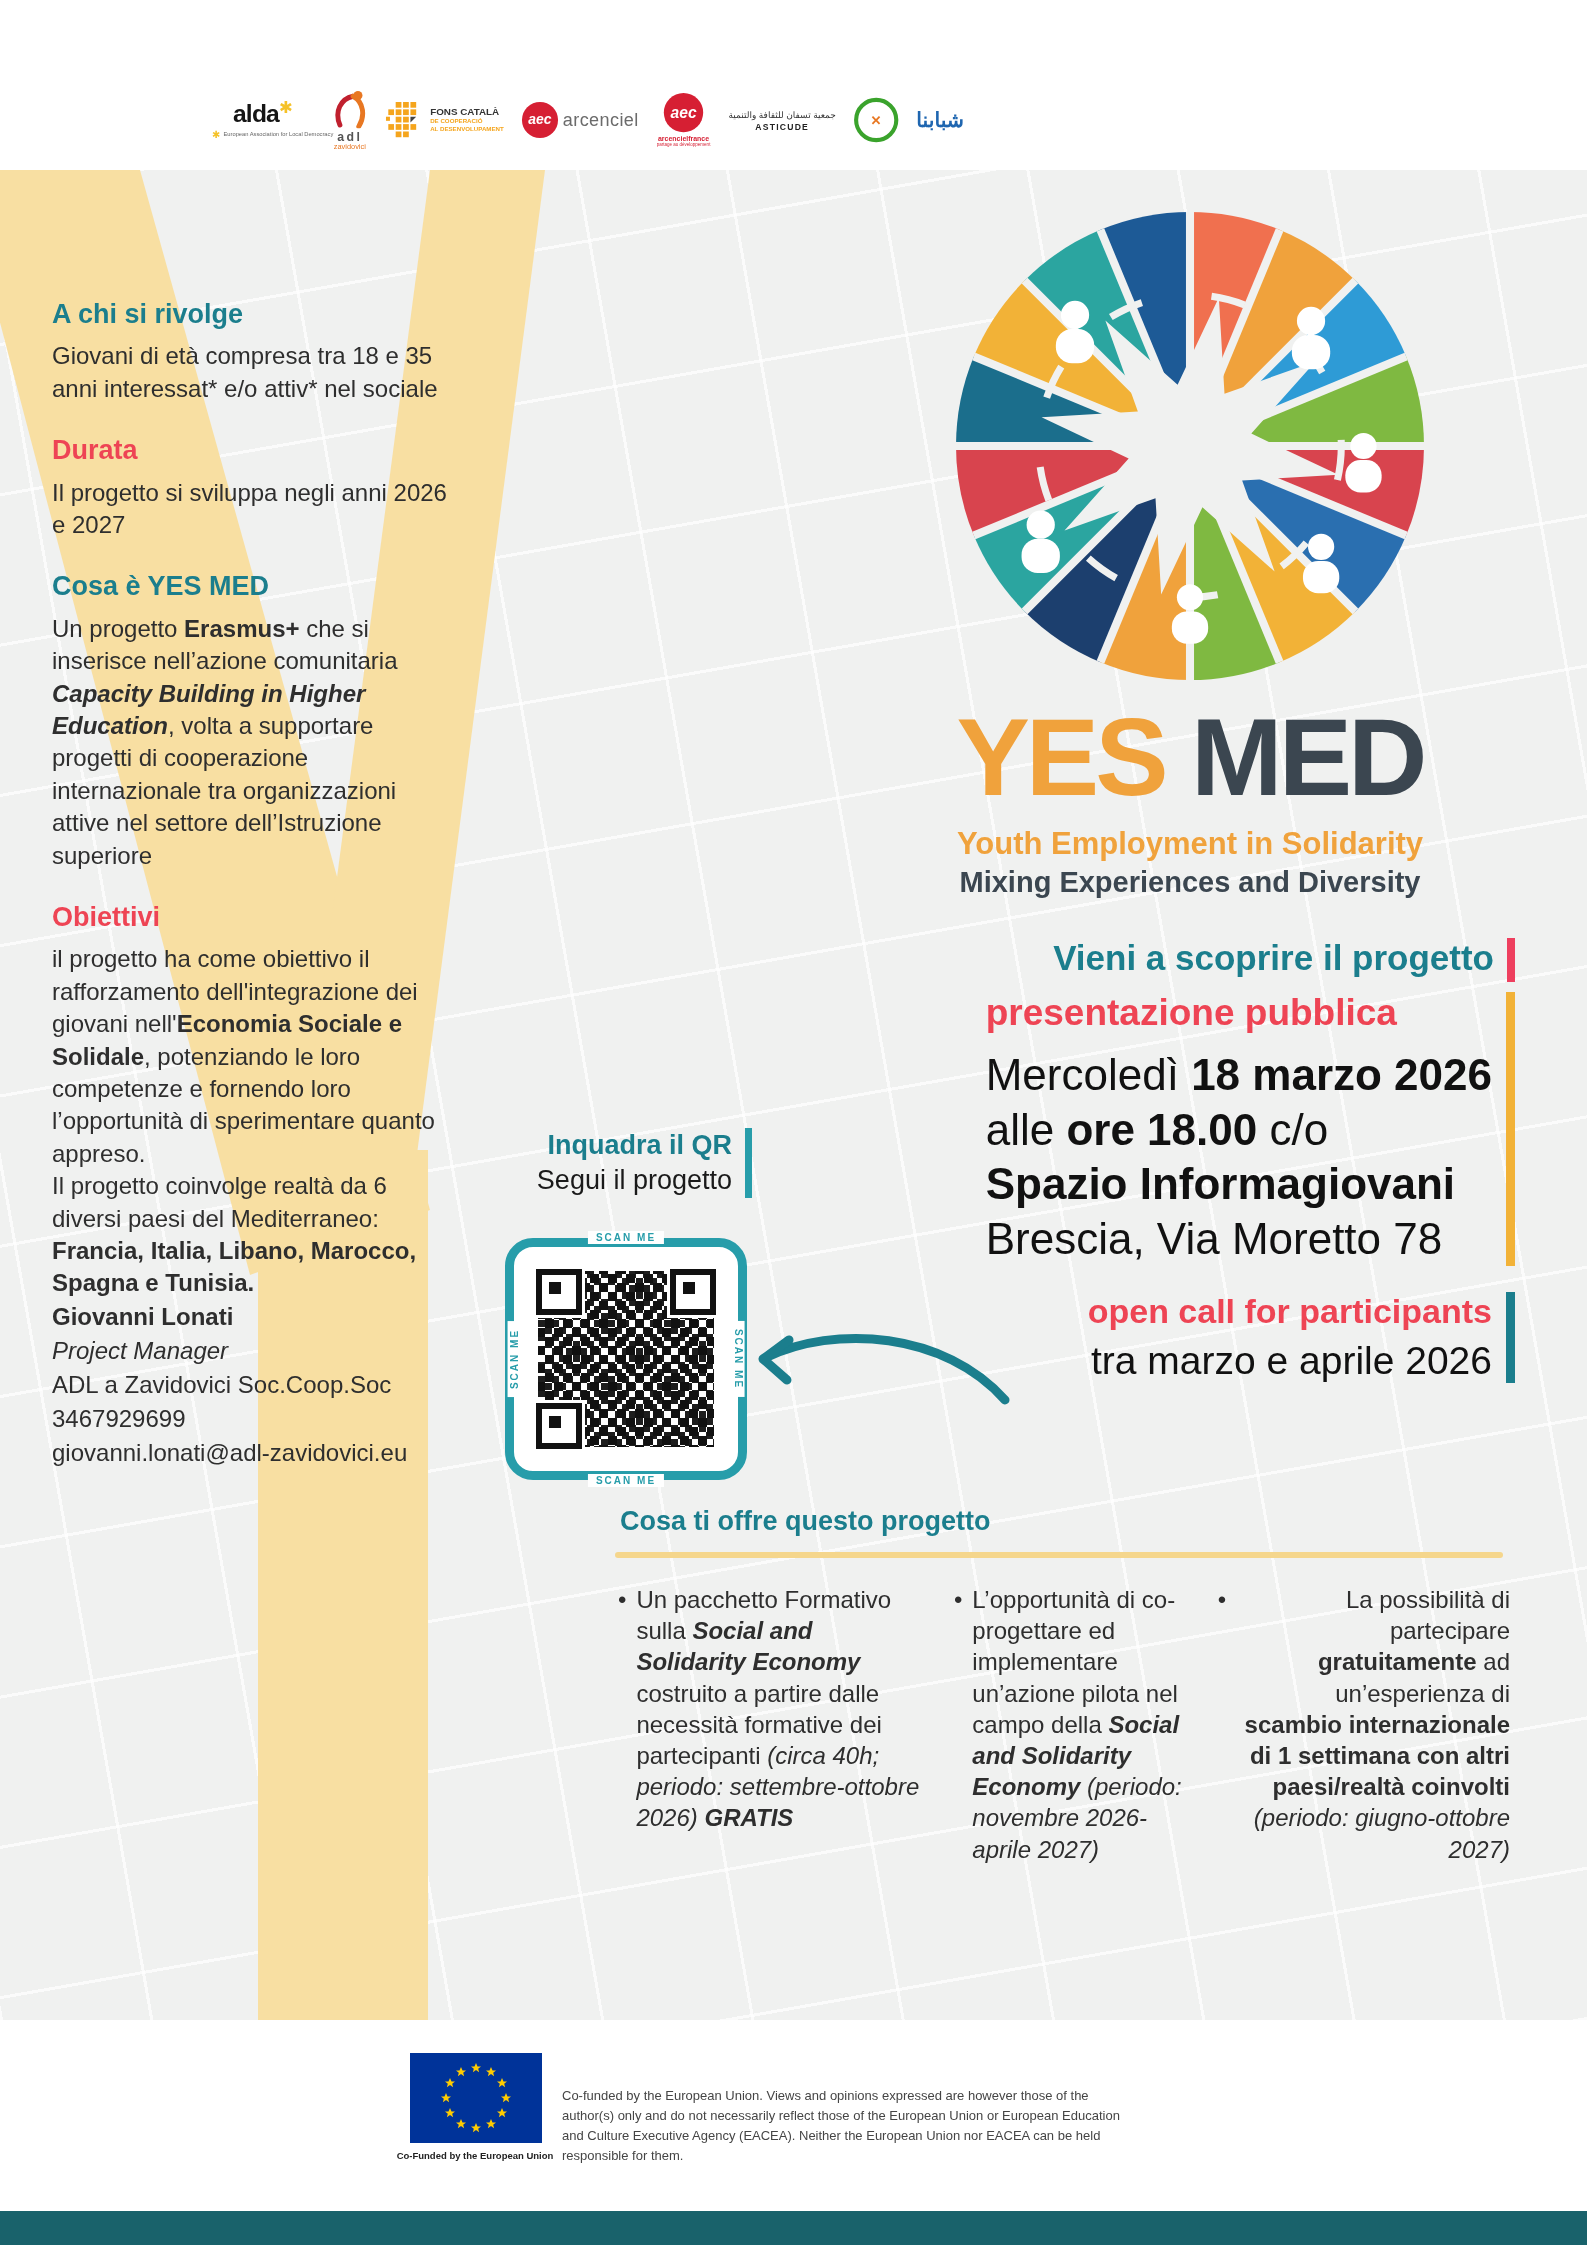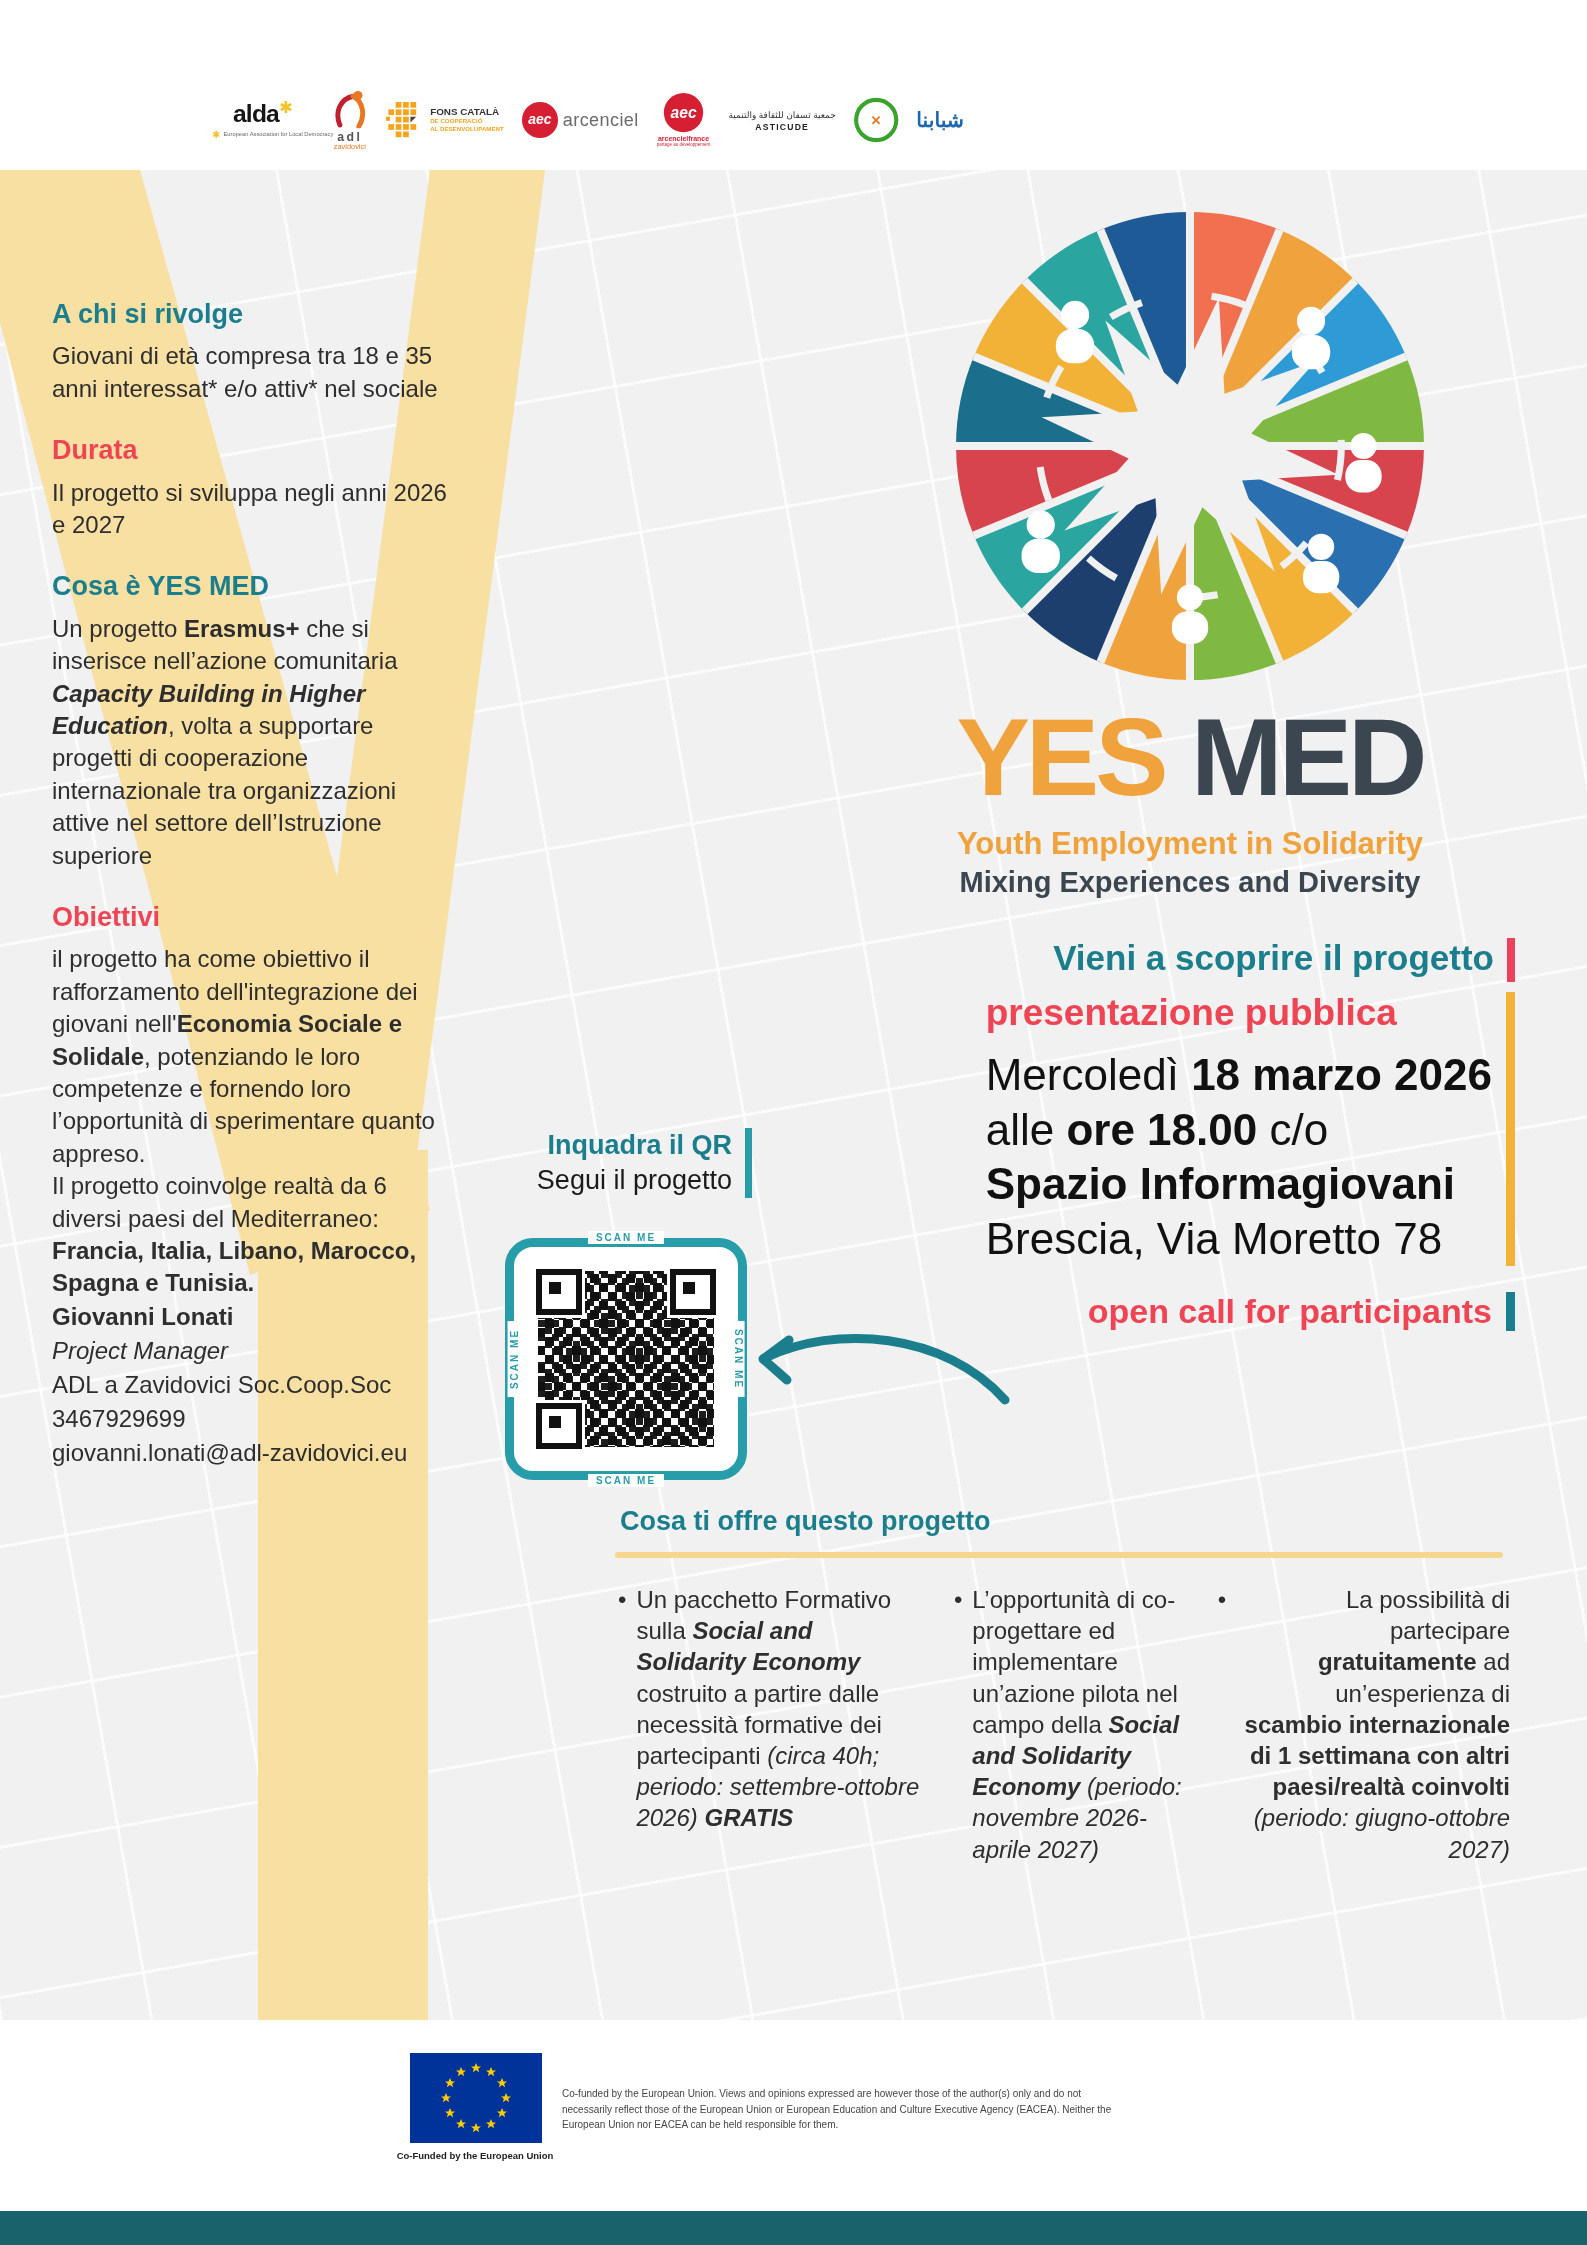--- a/index.html
+++ b/index.html
@@ -104,21 +104,21 @@
   .offers{position:absolute;left:618px;top:1584px;width:892px;display:flex;gap:32px;font-size:24px;line-height:1.3;}
   .ocol{display:flex;gap:10px;}
   .ocol .bullet{font-size:24px;line-height:1.3;}
   .ocol-1{width:312px;} .ocol-2{width:238px;} .ocol-3{width:300px;}
   .ocol-3 .otext{text-align:right;}
 
   
   .eu-flag{position:absolute;left:410px;top:2053px;}
   .flag-caption{position:absolute;left:370px;top:2150px;width:210px;text-align:center;
                 font-size:9.5px;font-weight:700;color:#222;}
-  .disclaimer{position:absolute;left:562px;top:2086px;width:568px;font-size:10px;line-height:1.55;color:#454545;}
+  .disclaimer{position:absolute;left:562px;top:2086px;width:568px;font-size:13px;line-height:1.55;color:#454545;}
   .bottom-bar{position:absolute;left:0;bottom:0;width:1587px;height:34px;background:#19626b;}
 </style>
 </head>
 <body>
 
 <div class="poster">
 
   <div class="canvas"></div>
 
   <svg class="y-shape" viewBox="0 0 1587 2245">
@@ -308,20 +308,21 @@
     <div class="evt-main">
       <div class="evt-public">presentazione pubblica</div>
       <div class="date-l"><span class="l">Mercoledì </span><span class="b">18 marzo 2026</span></div>
       <div class="date-l"><span class="l">alle </span><span class="b">ore 18.00</span><span class="l"> c/o</span></div>
       <div class="date-l"><span class="b">Spazio Informagiovani</span></div>
       <div class="date-l"><span class="l">Brescia, Via Moretto 78</span></div>
     </div>
     <br>
     <div class="opencall">
       <div class="oc1">open call for participants</div>
+      <div class="oc2">tra marzo e aprile 2026</div>
     </div>
   </section>
 
   <div class="qr-head">
     <div class="qr-title">Inquadra il QR</div>
     <div class="qr-sub">Segui il progetto</div>
   </div>
   <div class="qr-frame">
     <span class="scanme sm-top">SCAN ME</span>
     <span class="scanme sm-bottom">SCAN ME</span>

